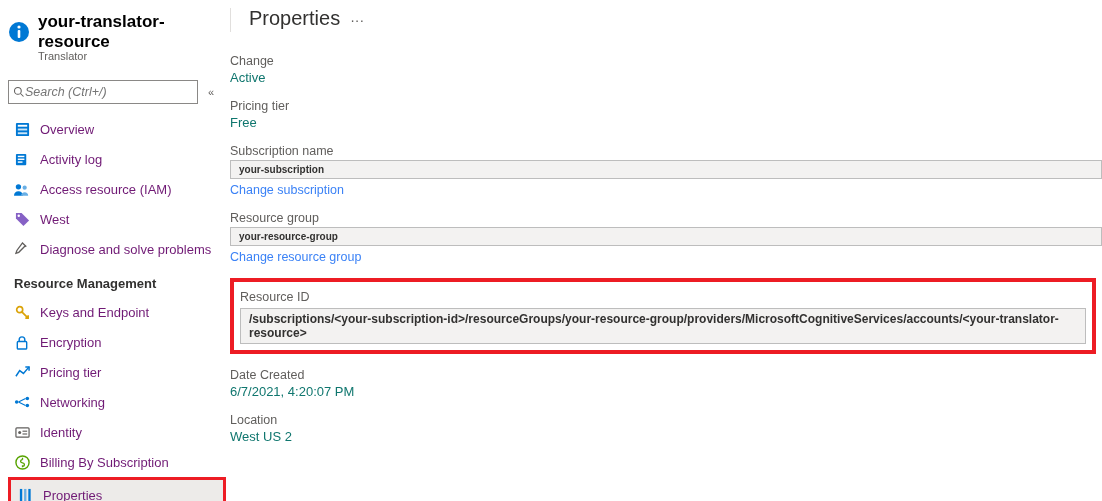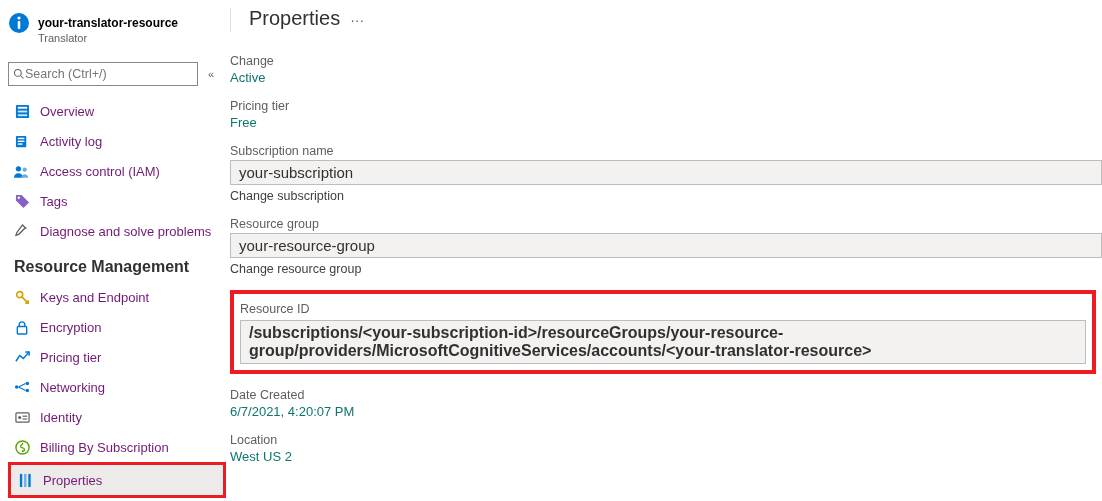--- a/index.html
+++ b/index.html
@@ -5,52 +5,52 @@
   * { box-sizing: border-box; margin: 0; padding: 0; font-family: "Segoe UI", Arial, sans-serif; }
   body { width: 1102px; height: 501px; background: #fff; color: #323130; overflow: hidden; font-size: 13px; }
 
   .root { display: flex; height: 100%; }
 
   
   .sidebar { width: 230px; padding: 8px 0 0 8px; flex-shrink: 0; }
 
   .crumb { display: flex; align-items: center; gap: 8px; padding: 4px 0 0 0; }
   .crumb-icon { width: 22px; height: 22px; display:flex; align-items:center; justify-content:center; }
-  .crumb-title { font-size: 12px; font-weight: 700; color: #000; }
+  .crumb-title { font-size: 17px; font-weight: 700; color: #000; }
   .crumb-sub { font-size: 11px; color: #605e5c; margin-left: 30px; margin-top: -2px; }
 
   .search-row { display: flex; align-items: center; margin: 18px 0 10px 0; }
   .search-box { display:flex; align-items:center; border:1px solid #8a8886; width: 190px; height: 24px; padding: 0 4px; background:#fff; }
-  .search-box input { border:none; outline:none; font-size:12.5px; color:#a21caf; width: 100%; background:transparent; }
+  .search-box input { border:none; outline:none; font-size:12.5px; font-style: italic; color:#a21caf; width: 100%; background:transparent; }
   .collapse-chev { margin-left: 10px; color:#605e5c; font-size: 11px; }
 
   .nav-item { display:flex; align-items:center; height:30px; padding-left:6px; gap:10px; cursor:pointer; font-size: 13px; color:#701a75; }
   .nav-item.active { background:#edebe9; }
   .nav-icon { width:16px; height:16px; display:flex; align-items:center; justify-content:center; flex-shrink:0; }
-  .section-header { font-size: 16px; font-weight: 600; color:#323130; padding: 12px 0 6px 6px; }
+  .section-header { font-size: 13px; font-weight: 600; color:#323130; padding: 12px 0 6px 6px; }
 
   .highlight-red { border: 3px solid #ed1c24; position: relative; }
   .sidebar-highlight { padding:0; margin-right:4px; }
 
   
   .divider { width: 1px; background: #e1dfdd; margin: 4px 8px 0 0; height: 24px; }
   .main { flex:1; padding: 4px 0 0 0; overflow:hidden; }
   .main-header { display:flex; align-items:center; gap:10px; margin-bottom: 22px; }
   .main-title { font-size: 20px; font-weight: 400; color:#323130; }
   .ellipsis { font-size: 14px; color:#605e5c; padding-top:4px; }
 
   .field-block { margin-bottom: 14px; }
   .field-label { font-size: 12.5px; color:#605e5c; margin-bottom: 2px; }
   .field-value-plain { font-size: 13px; color:#0f766e; }
-  .field-value-box { background:#f3f2f1; border:1px solid #bdbdbd; padding: 3px 8px; font-size:15px; font-weight:400; color:#323130; width: 100%; }
-  .field-link { font-size: 12.5px; color:#404040; margin-top:4px; cursor:pointer; }
+  .field-value-box { background:#f3f2f1; border:1px solid #bdbdbd; padding: 3px 8px; font-size:10px; font-weight:700; color:#323130; width: 100%; }
+  .field-link { font-size: 12.5px; color:#3b82f6; margin-top:4px; cursor:pointer; }
 
   .main-highlight { border:4px solid #ed1c24; padding: 8px 6px 6px 6px; margin-right: 6px; }
   .main-highlight .field-label { margin-bottom: 4px; }
-  .main-highlight .field-value-box { font-weight:600; font-size:16px; }
+  .main-highlight .field-value-box { font-weight:600; font-size:12px; }
 
   svg { display:block; }
 </style>
 </head>
 <body>
 
 <div class="root">
 
   <div class="sidebar">
 
@@ -103,30 +103,30 @@
     </div>
     <div class="nav-item">
       <span class="nav-icon">
           <svg width="16" height="15" viewBox="0 0 18 16">
             <circle cx="5" cy="5" r="3" fill="#0078d4"></circle>
             <path d="M0 15c0-3 2-5 5-5s5 2 5 5" fill="#0078d4"></path>
             <circle cx="12" cy="6" r="2.4" fill="#69afe5"></circle>
             <path d="M8 15c0-2.4 1.8-4 4-4s4 1.6 4 4" fill="#69afe5"></path>
           </svg>
         </span>
-      <span>Access control (IAM)</span>
+      <span>Access resource (IAM)</span>
     </div>
     <div class="nav-item">
       <span class="nav-icon">
           <svg width="15" height="15" viewBox="0 0 16 16">
             <path d="M1 1h6l8 8-6 6-8-8z" fill="#8661c5"></path>
             <circle cx="4" cy="4" r="1.3" fill="#fff"></circle>
           </svg>
         </span>
-      <span>Tags</span>
+      <span>West</span>
     </div>
     <div class="nav-item">
       <span class="nav-icon">
           <svg width="15" height="15" viewBox="0 0 16 16">
             <path d="M8 1l3 3-7 7-3 1 1-3z" fill="none" stroke="#605e5c" stroke-width="1.4"></path>
             <path d="M11 4l1 1" stroke="#605e5c" stroke-width="1.4"></path>
           </svg>
         </span>
       <span>Diagnose and solve problems</span>
     </div>

